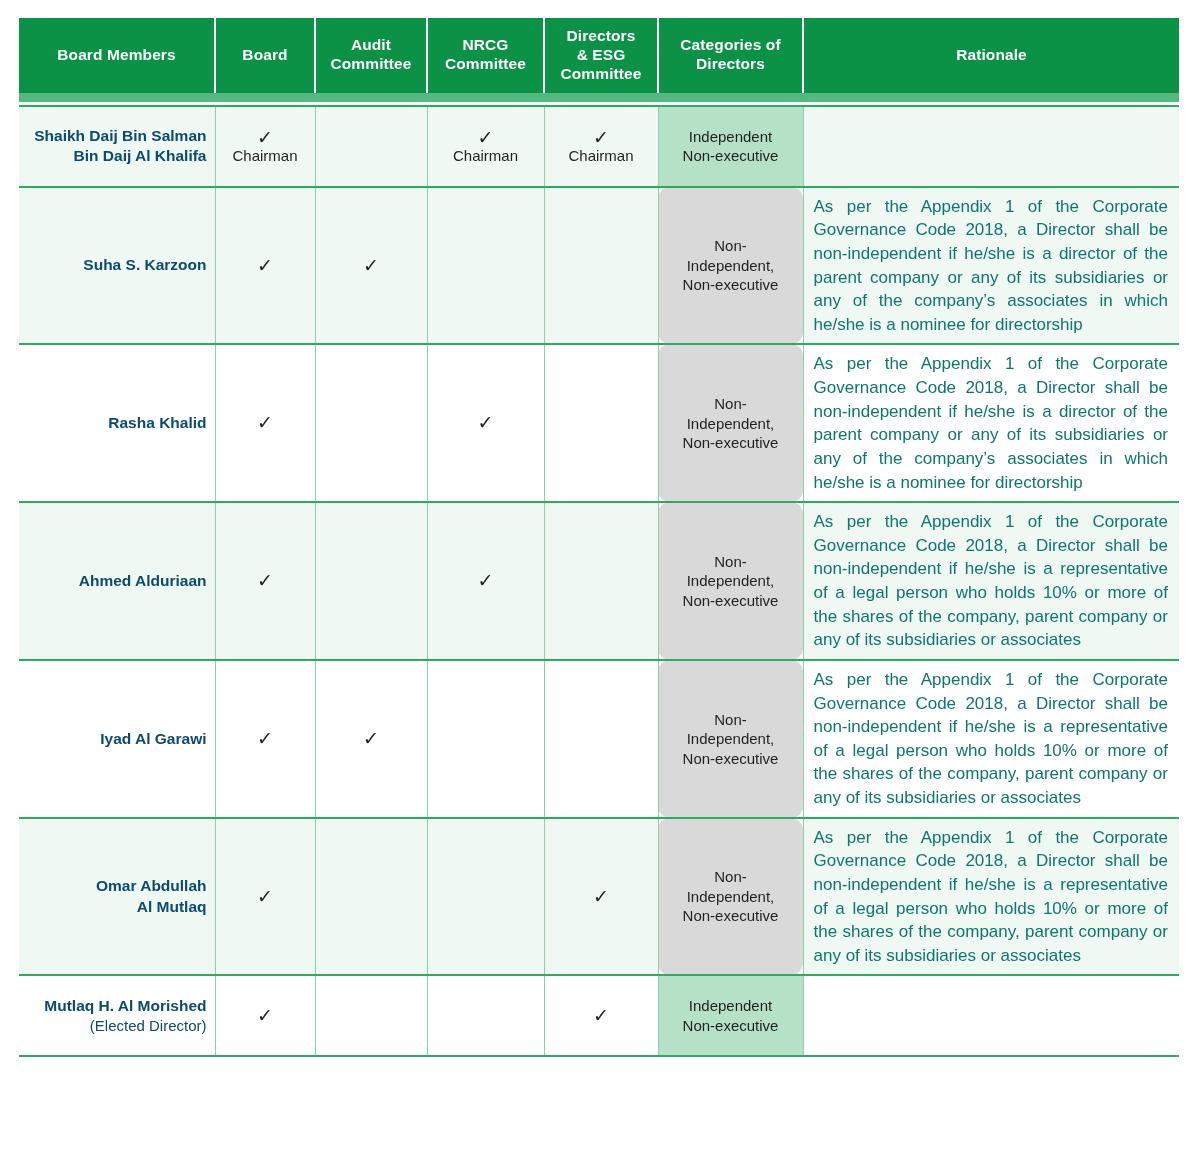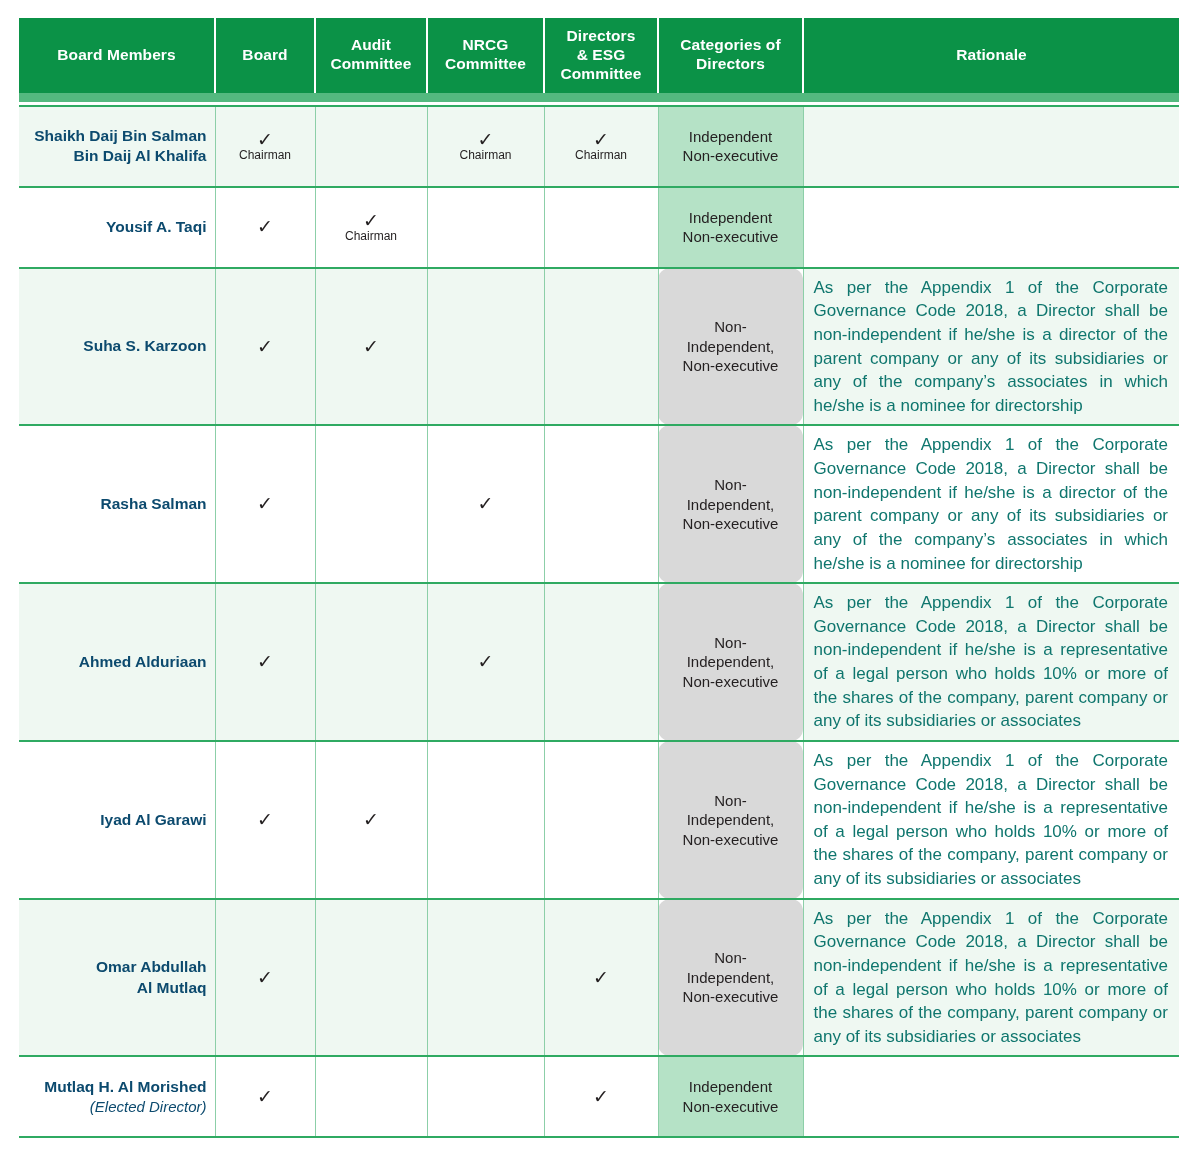--- a/index.html
+++ b/index.html
@@ -77,39 +77,38 @@
   td.name {
     font-weight: bold;
     font-size: 15.5px;
     text-align: right;
     padding-left: 13px;
     line-height: 1.32;
     color: #0c4a6e;
   }
   td.name .sub {
     font-weight: normal;
-    font-style: italic;
     display: block;
     font-size: 15px;
   }
 
   
   td.tick {
     text-align: center;
     line-height: 1.15;
   }
   td.tick .mark {
     display: block;
     font-size: 19px;
     color: #231f20;
     line-height: 1.05;
   }
   td.tick .role {
     display: block;
-    font-size: 12px;
+    font-size: 15px;
     color: #231f20;
     margin-top: -1px;
   }
 
   
   td.cat {
     text-align: center;
     line-height: 1.3;
     font-size: 15px;
     padding: 20px 5px;
@@ -196,49 +195,35 @@
             <span class="mark">✓</span>
             <span class="role">Chairman</span>
           </td>
           <td class="tick">
             <span class="mark">✓</span>
             <span class="role">Chairman</span>
           </td>
           <td class="cat green"><span>Independent</span><br><span>Non-executive</span></td>
           <td class="rationale empty"></td>
         </tr>
+        <tr class="tint">
+          <td class="name"><span>Suha S. Karzoon</span></td>
+          <td class="tick">
+            <span class="mark">✓</span>
+          </td>
+          <td class="tick">
+            <span class="mark">✓</span>
+          </td>
+          <td class="tick"></td>
+          <td class="tick"></td>
+          <td class="cat gray"><span>Non-</span><br><span>Independent,</span><br><span>Non-executive</span></td>
+          <td class="rationale"><span>As per the Appendix 1 of the Corporate Governance Code 2018, a Director shall be non-independent if he/she is a director of the parent company or any of its subsidiaries or any of the company’s associates in which he/she is a nominee for directorship</span></td>
+        </tr>
         <tr class="plain">
-          <td class="name"><span>Yousif A. Taqi</span></td>
-          <td class="tick">
-            <span class="mark">✓</span>
-          </td>
-          <td class="tick">
-            <span class="mark">✓</span>
-            <span class="role">Chairman</span>
-          </td>
-          <td class="tick"></td>
-          <td class="tick"></td>
-          <td class="cat green"><span>Independent</span><br><span>Non-executive</span></td>
-          <td class="rationale empty"></td>
-        </tr>
-        <tr class="tint">
-          <td class="name"><span>Suha S. Karzoon</span></td>
-          <td class="tick">
-            <span class="mark">✓</span>
-          </td>
-          <td class="tick">
-            <span class="mark">✓</span>
-          </td>
-          <td class="tick"></td>
-          <td class="tick"></td>
-          <td class="cat gray"><span>Non-</span><br><span>Independent,</span><br><span>Non-executive</span></td>
-          <td class="rationale"><span>As per the Appendix 1 of the Corporate Governance Code 2018, a Director shall be non-independent if he/she is a director of the parent company or any of its subsidiaries or any of the company’s associates in which he/she is a nominee for directorship</span></td>
-        </tr>
-        <tr class="plain">
-          <td class="name"><span>Rasha Salman</span></td>
+          <td class="name"><span>Rasha Khalid</span></td>
           <td class="tick">
             <span class="mark">✓</span>
           </td>
           <td class="tick"></td>
           <td class="tick">
             <span class="mark">✓</span>
           </td>
           <td class="tick"></td>
           <td class="cat gray"><span>Non-</span><br><span>Independent,</span><br><span>Non-executive</span></td>
           <td class="rationale"><span>As per the Appendix 1 of the Corporate Governance Code 2018, a Director shall be non-independent if he/she is a director of the parent company or any of its subsidiaries or any of the company’s associates in which he/she is a nominee for directorship</span></td>

